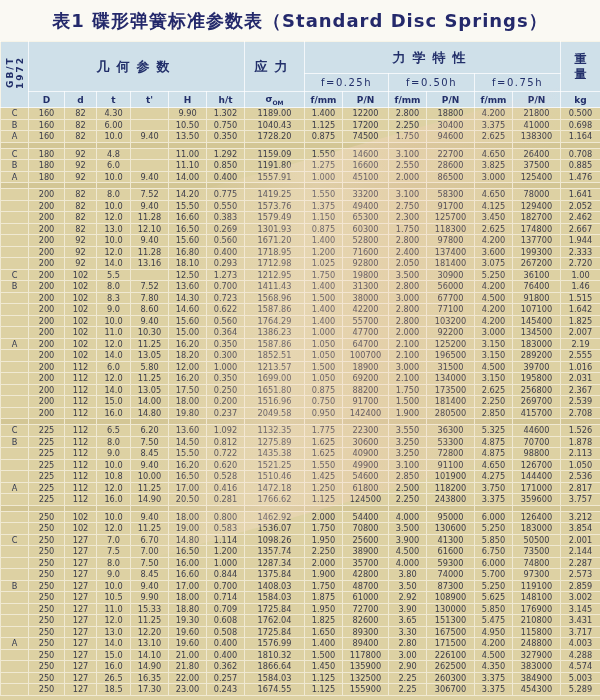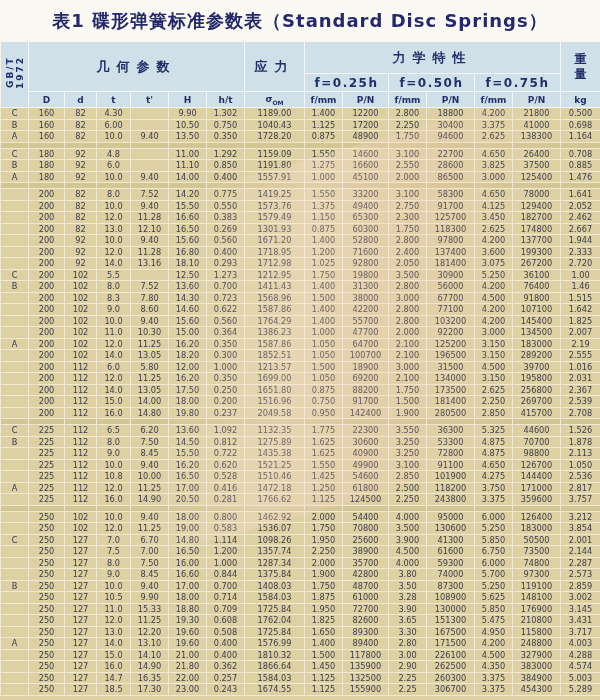--- a/index.html
+++ b/index.html
@@ -18,21 +18,21 @@
     margin:0;font-size:18px;font-weight:bold;color:#24296b;letter-spacing:1px;white-space:nowrap;
   }
   table{width:600px;border-collapse:collapse;table-layout:fixed;}
   thead th{
     background:#cfe0e9;color:#222f6a;font-weight:bold;
     border:1px solid rgba(255,255,255,0.75);
     padding:0;vertical-align:middle;text-align:center;
   }
   tr.h1 th{height:31px;}
   tr.h1 th.grp{font-size:13px;letter-spacing:7px;}
-  tr.h2 th{height:17px;font-size:12px;letter-spacing:1.5px;font-weight:bold;}
+  tr.h2 th{height:17px;font-size:10px;letter-spacing:1.5px;font-weight:normal;}
   tr.h3 th{height:15px;font-size:9px;letter-spacing:0;}
   th.std-cell{width:28px;}
   .vert{
     display:inline-block;writing-mode:vertical-rl;transform:rotate(180deg);
     font-size:9px;letter-spacing:2px;color:#222f6a;font-weight:bold;
   }
   th.weight-cell span{display:block;font-size:12px;line-height:1.25;}
   th.sig-cell{font-size:9px;}
   th.sig-cell sub{font-size:6px;}
   tbody td{
@@ -148,21 +148,21 @@
         <tr class="data-row">
           <td class="grade">A</td>
           <td class="val">160</td>
           <td class="val">82</td>
           <td class="val">10.0</td>
           <td class="val">9.40</td>
           <td class="val">13.50</td>
           <td class="val">0.350</td>
           <td class="val">1728.20</td>
           <td class="val">0.875</td>
-          <td class="val">48900</td>
+          <td class="val">74500</td>
           <td class="val">1.750</td>
           <td class="val">94600</td>
           <td class="val">2.625</td>
           <td class="val">138300</td>
           <td class="val">1.164</td>
         </tr>
         <tr class="gap-row">
           <td></td>
           <td></td>
           <td></td>
@@ -863,21 +863,21 @@
           <td class="grade"></td>
           <td class="val">250</td>
           <td class="val">127</td>
           <td class="val">10.5</td>
           <td class="val">9.90</td>
           <td class="val">18.00</td>
           <td class="val">0.714</td>
           <td class="val">1584.03</td>
           <td class="val">1.875</td>
           <td class="val">61000</td>
-          <td class="val">3.28</td>
+          <td class="val">2.92</td>
           <td class="val">108900</td>
           <td class="val">5.625</td>
           <td class="val">148100</td>
           <td class="val">3.002</td>
         </tr>
         <tr class="data-row">
           <td class="grade"></td>
           <td class="val">250</td>
           <td class="val">127</td>
           <td class="val">11.0</td>
@@ -975,21 +975,21 @@
           <td class="val">2.90</td>
           <td class="val">262500</td>
           <td class="val">4.350</td>
           <td class="val">383000</td>
           <td class="val">4.574</td>
         </tr>
         <tr class="data-row">
           <td class="grade"></td>
           <td class="val">250</td>
           <td class="val">127</td>
-          <td class="val">14.7</td>
+          <td class="val">26.5</td>
           <td class="val">16.35</td>
           <td class="val">22.00</td>
           <td class="val">0.257</td>
           <td class="val">1584.03</td>
           <td class="val">1.125</td>
           <td class="val">132500</td>
           <td class="val">2.25</td>
           <td class="val">260300</td>
           <td class="val">3.375</td>
           <td class="val">384900</td>

